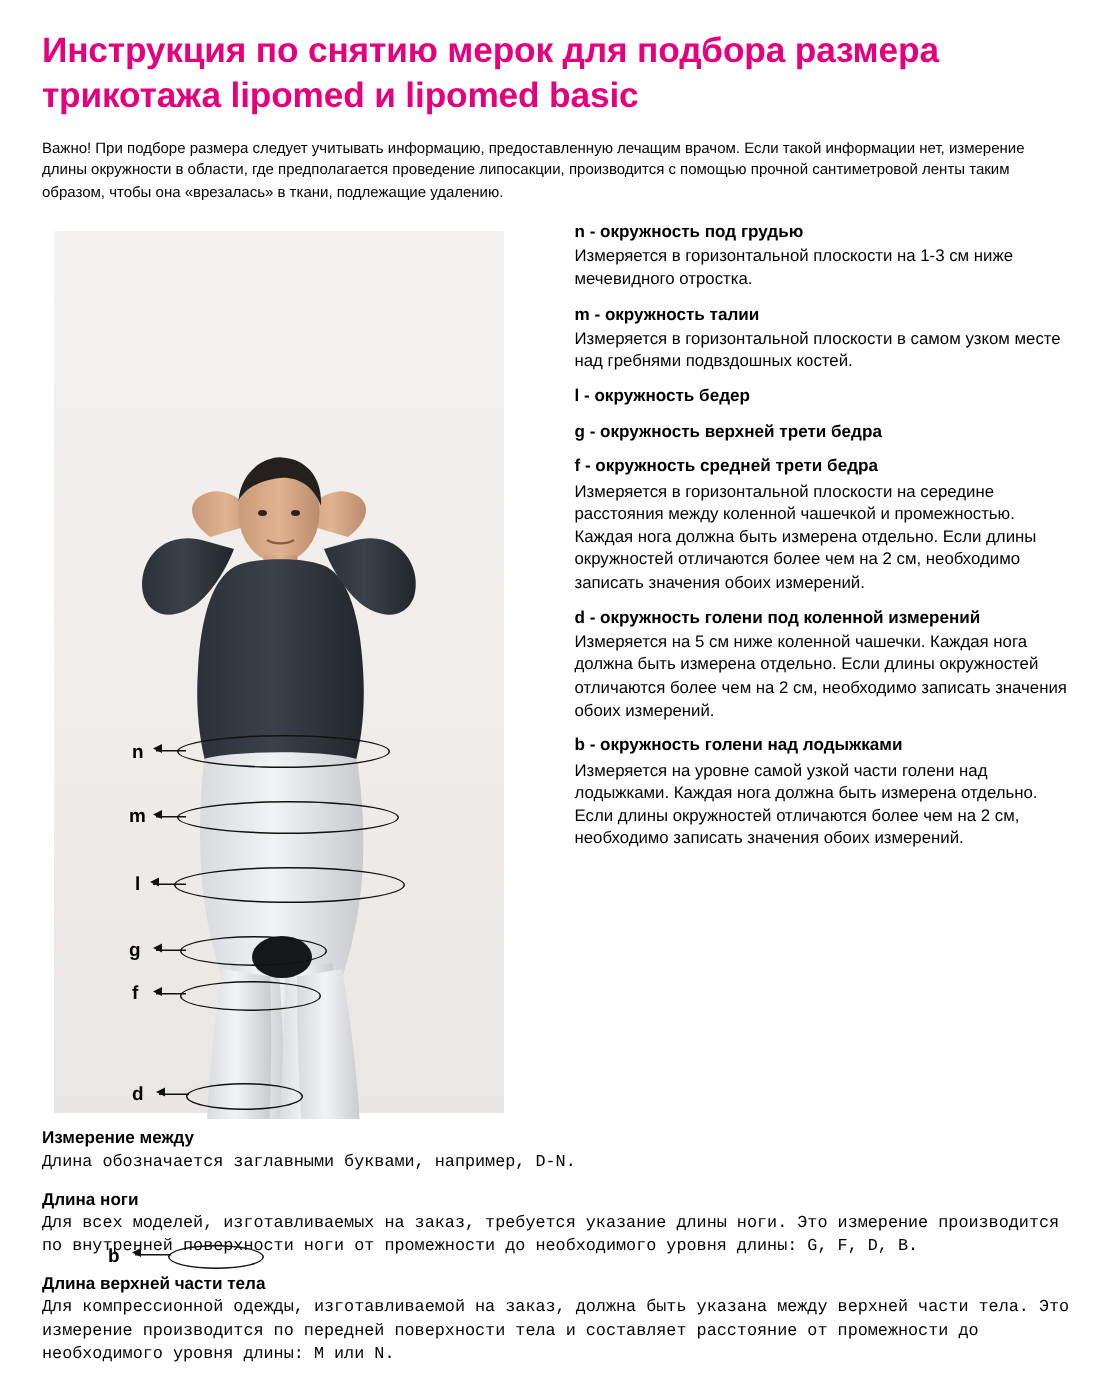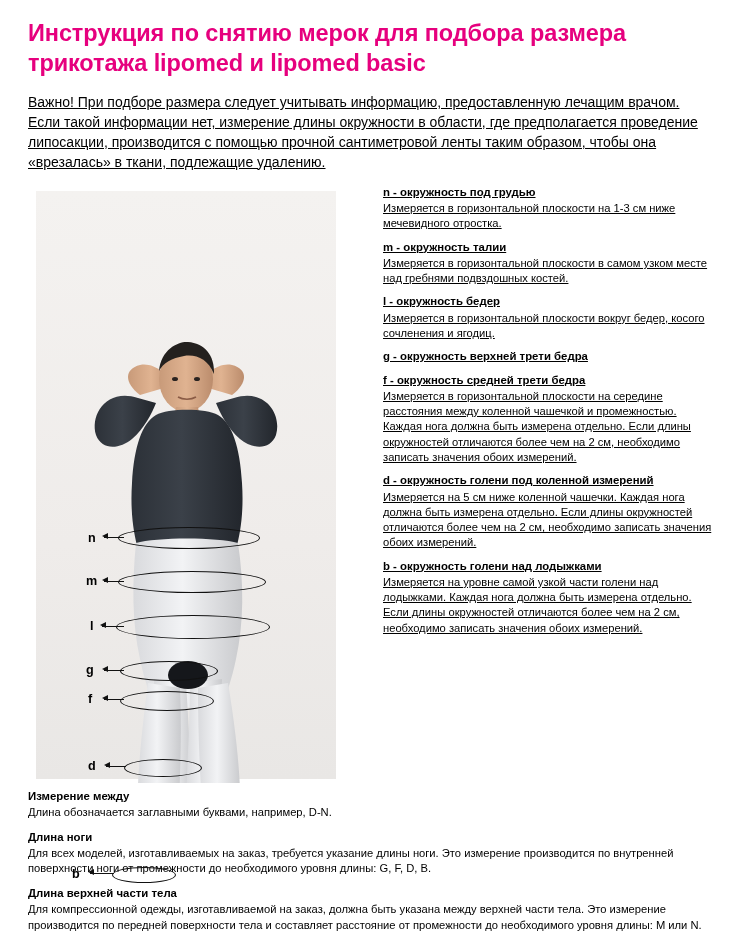--- a/index.html
+++ b/index.html
@@ -24,41 +24,39 @@
   }
   .title {
     color: #e6007e;
     font-size: 23.5px;
     font-weight: bold;
     line-height: 1.28;
     letter-spacing: -0.1px;
     margin: 0 0 14px 0;
   }
   .intro {
-    font-size: 14px;
+    font-size: 10px;
     line-height: 1.42;
     margin: 15px 0 10px 0;
     max-width: 690px;
-    text-decoration: underline;
   }
   .content {
     display: flex;
     align-items: flex-start;
     gap: 10px;
   }
   .figure {
     width: 345px;
     flex: 0 0 345px;
     position: relative;
     height: 600px;
   }
   .defs {
     flex: 1 1 auto;
     padding-top: 2px;
-    text-decoration: underline;
   }
   .def {
     margin-bottom: 8px;
   }
   .def-term {
     font-size: 11.4px;
     font-weight: bold;
     line-height: 1.35;
     margin-bottom: 1px;
   }
@@ -72,20 +70,21 @@
   .bsec { margin-bottom: 9px; }
   .bsec-title {
     font-size: 11.4px;
     font-weight: bold;
     line-height: 1.35;
     margin-bottom: 1px;
   }
   .bsec-text {
     font-size: 11.2px;
     line-height: 1.38;
+    font-family: Liberation Mono, monospace;
   }
   .body-svg { position: absolute; left: 0; top: 0; }
   .labels { position: absolute; left: 0; top: 0; width: 345px; height: 600px; }
   .mlabel {
     position: absolute;
     font-size: 12.6px;
     font-weight: bold;
     color: #000;
   }
   .ellipse {
@@ -227,21 +226,20 @@
         <div class="def-text">Измеряется в горизонтальной плоскости на 1-3 см ниже мечевидного отростка.</div>
       </div>
 
       <div class="def">
         <div class="def-term">m - окружность талии</div>
         <div class="def-text">Измеряется в горизонтальной плоскости в самом узком месте над гребнями подвздошных костей.</div>
       </div>
 
       <div class="def">
         <div class="def-term">l - окружность бедер</div>
-        <div class="def-text">Измеряется в горизонтальной плоскости вокруг бедер, косого сочленения и ягодиц.</div>
       </div>
 
       <div class="def">
         <div class="def-term">g - окружность верхней трети бедра</div>
       </div>
 
       <div class="def">
         <div class="def-term">f - окружность средней трети бедра</div>
         <div class="def-text">Измеряется в горизонтальной плоскости на середине расстояния между коленной чашечкой и промежностью. Каждая нога должна быть измерена отдельно. Если длины окружностей отличаются более чем на 2 см, необходимо записать значения обоих измерений.</div>
       </div>

